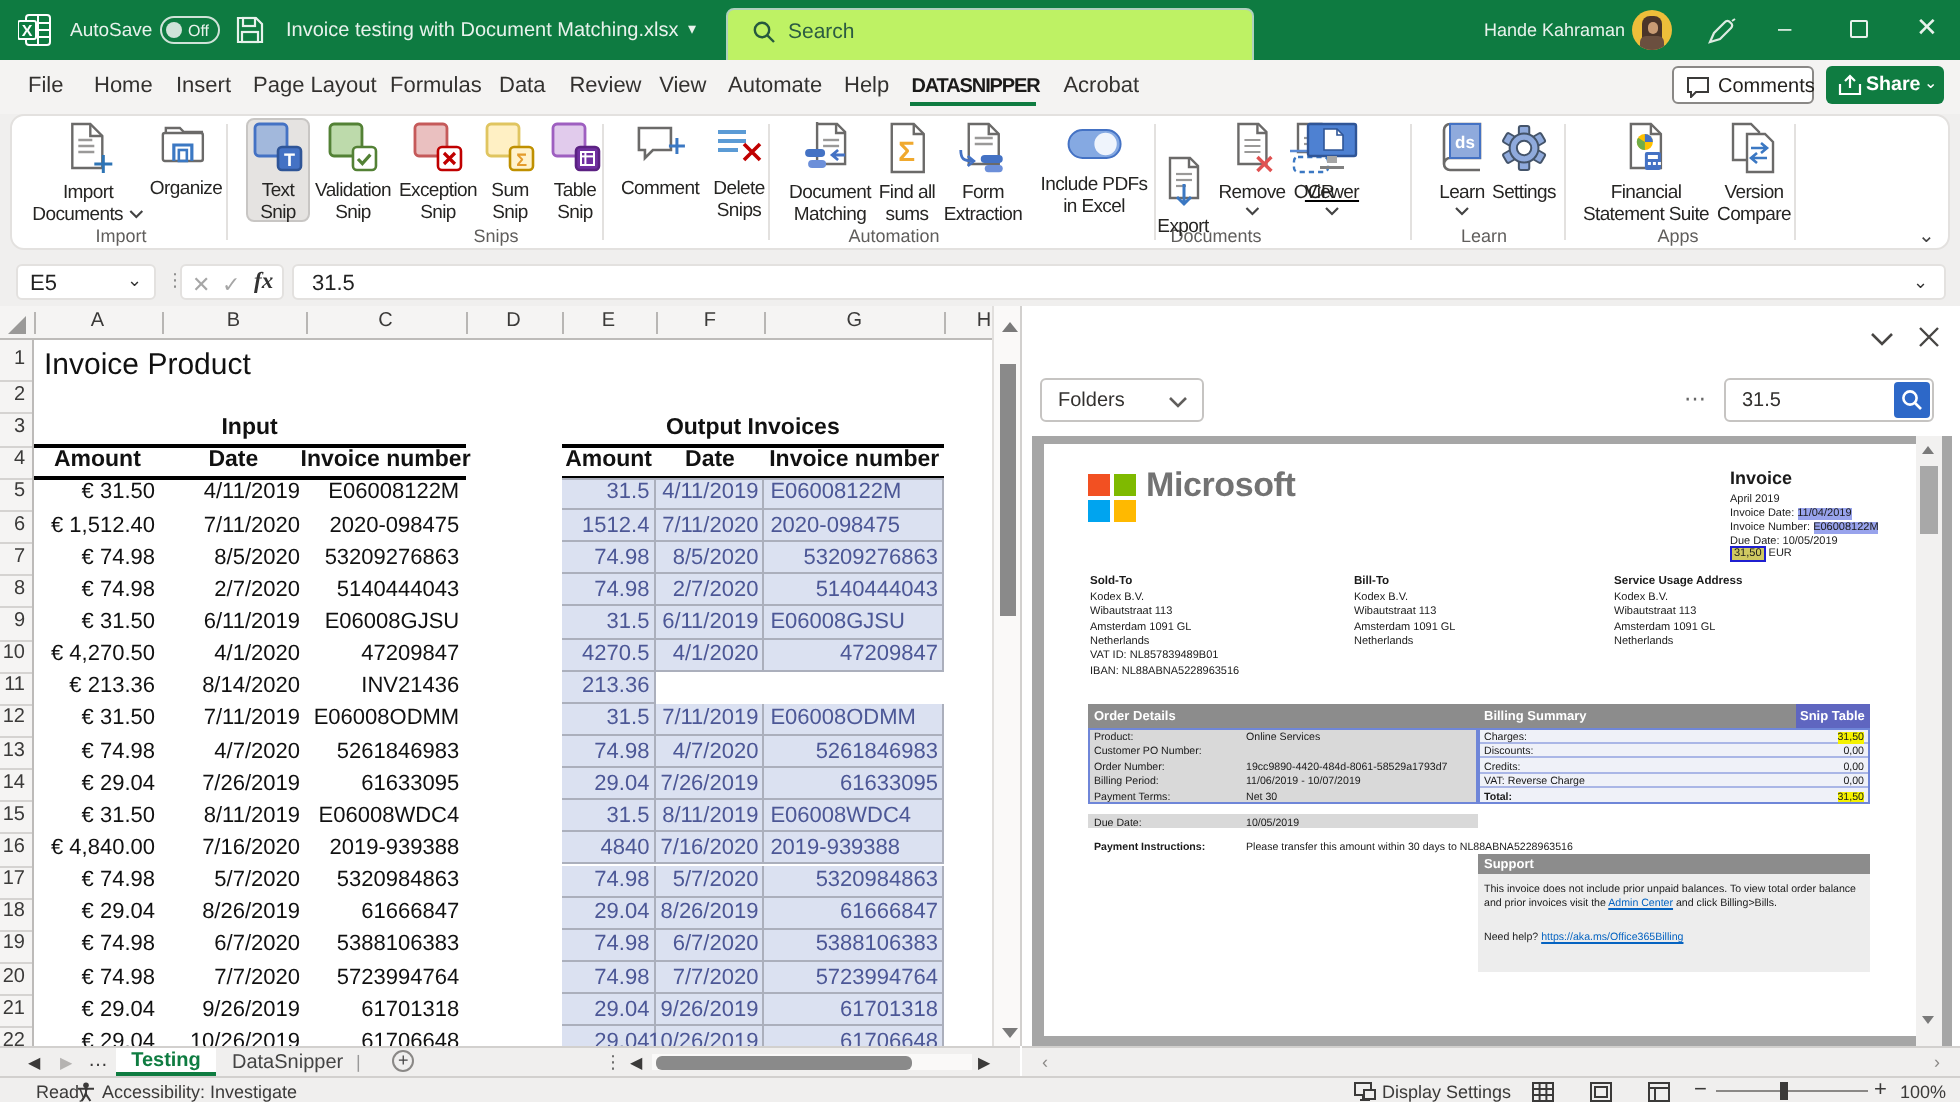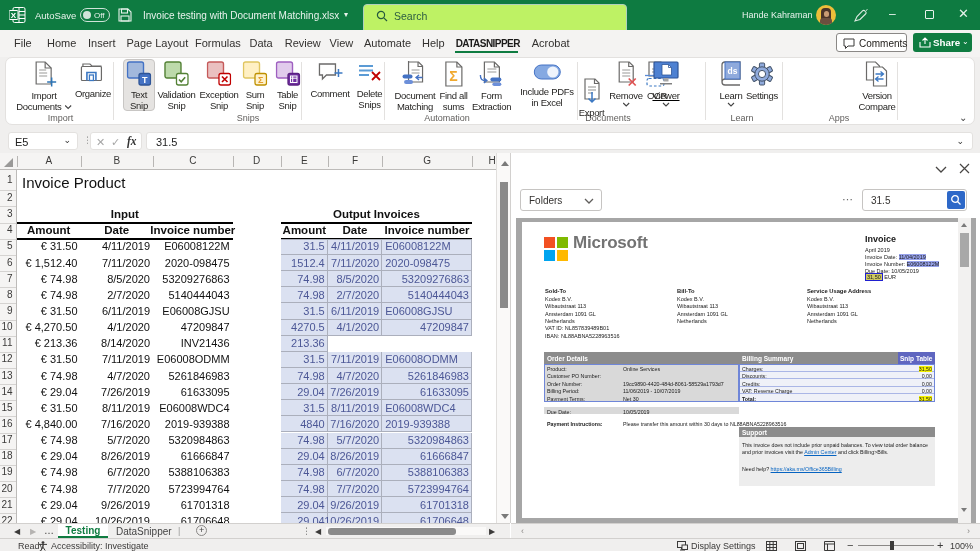--- a/index.html
+++ b/index.html
@@ -349,20 +349,38 @@
               </g>
               <g transform="rotate(300)">
                 <rect x="-2.6" y="-11" width="5.2" height="6" rx="1"></rect>
               </g>
               <circle cx="0" cy="0" r="7.2"></circle>
             </g>
             <circle cx="0" cy="0" r="3.6" fill="#fff" stroke="#44546A" stroke-width="1"></circle>
           </g>
         </svg></span>
       <div class="tx">Settings</div>
+    </div>
+<div class="rbtn" style="left:817px;top:3px;">
+      <span class="ic"><svg width="26" height="26" viewBox="0 0 26 26">
+          <path d="M5 1 h10 l5 5 v17 h-15 z" fill="#fff" stroke="#6b6a69" stroke-width="1.2"></path>
+          <path d="M15 1 v5 h5" fill="none" stroke="#6b6a69" stroke-width="1.2"></path>
+          <circle cx="12" cy="10" r="4" fill="#FFC000"></circle>
+          <path d="M12 6 a4 4 0 0 1 4 4 l-4 0 z" fill="#4472C4"></path>
+          <path d="M12 14 a4 4 0 0 1-3.4-6.1 l3.4 2.1 z" fill="#70AD47"></path>
+          <rect x="12" y="15" width="8" height="9" rx="1" fill="#4472C4"></rect>
+          <rect x="13.5" y="16.5" width="5" height="2" fill="#fff"></rect>
+          <g fill="#fff">
+            <rect x="13.5" y="20" width="1.5" height="1.5"></rect>
+            <rect x="16" y="20" width="1.5" height="1.5"></rect>
+            <rect x="18.5" y="20" width="1.5" height="1.5"></rect>
+          </g>
+        </svg></span>
+      <div class="tx">Financial</div>
+      <div class="tx">Statement Suite</div>
     </div>
 <div class="rbtn" style="left:871px;top:3px;">
       <span class="ic"><svg width="26" height="26" viewBox="0 0 26 26">
           <path d="M3 1 h9 l4 4 v14 h-13 z" fill="#fff" stroke="#6b6a69" stroke-width="1.2"></path>
           <path d="M10 6 h9 l4 4 v15 h-13 z" fill="#fff" stroke="#6b6a69" stroke-width="1.2"></path>
           <path d="M12 13 h8 m-3-2.5 l3 2.5 l-3 2.5 M20 18 h-8 m3-2.5 l-3 2.5 l3 2.5" fill="none" stroke="#3B78C3" stroke-width="1.3"></path>
         </svg></span>
       <div class="tx">Version</div>
       <div class="tx">Compare</div>
     </div>

